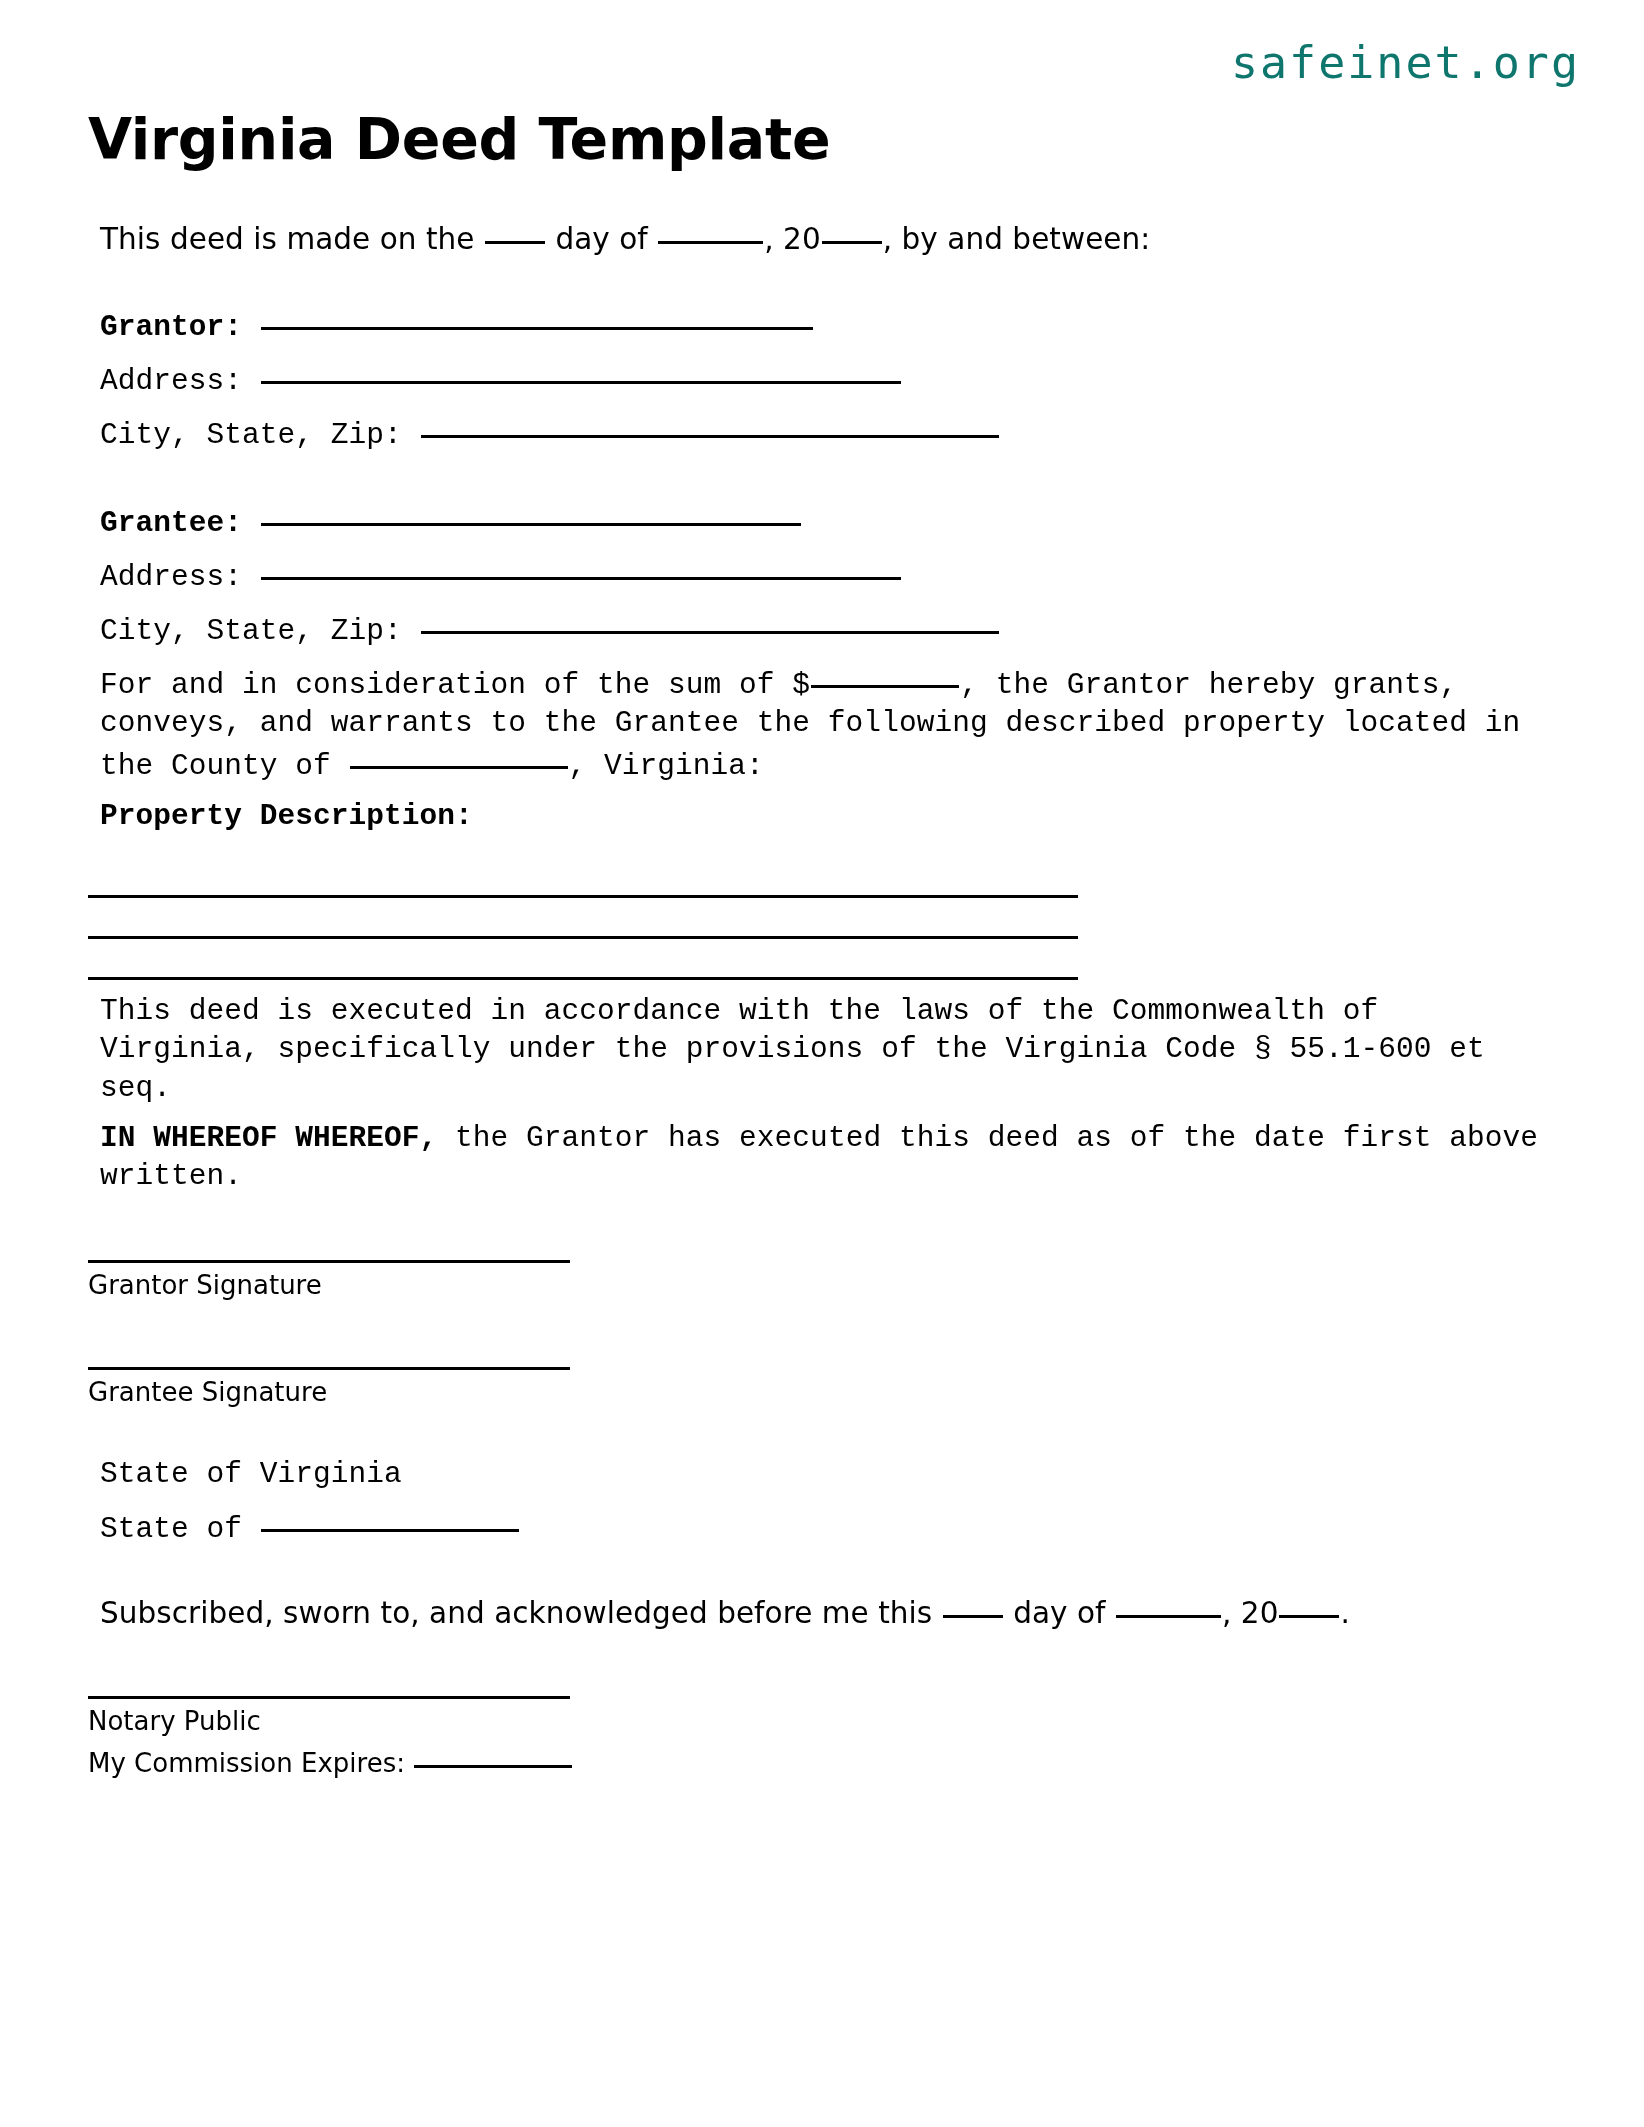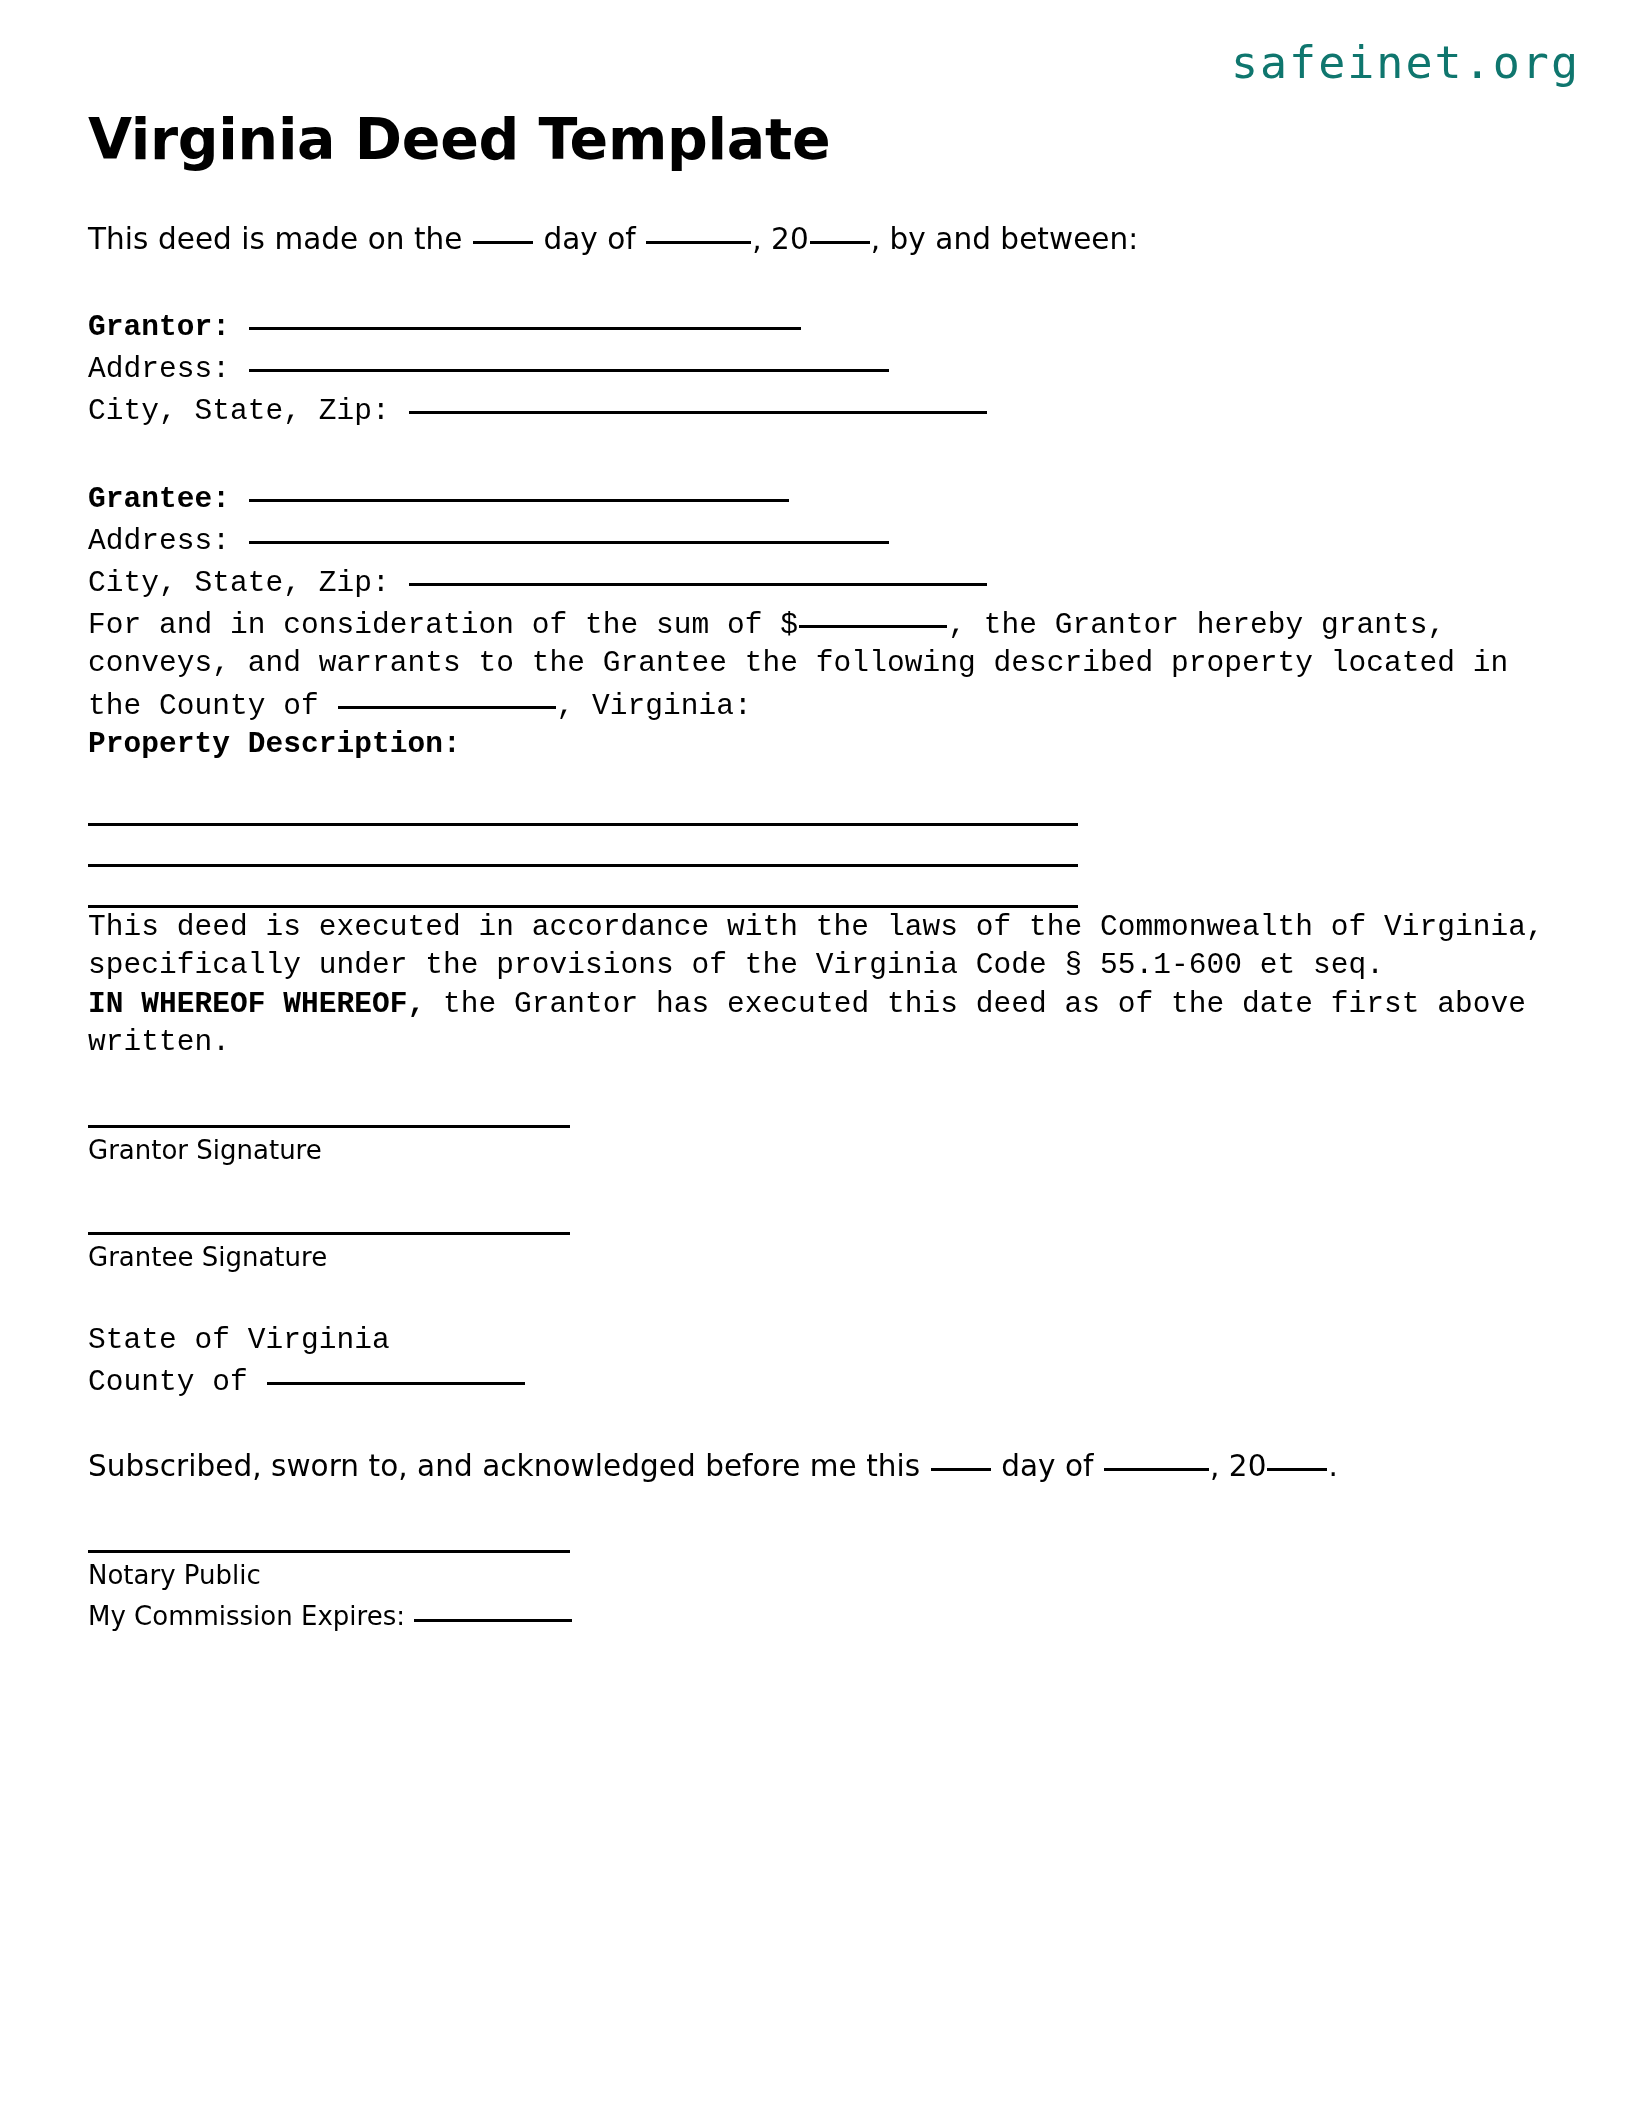--- a/index.html
+++ b/index.html
@@ -46,21 +46,21 @@
     font-size: 57px;
     line-height: 1.12;
     margin: 0 0 46px 0;
     letter-spacing: -0.3px;
   }
 
   p.body-line,
   p.para {
     font-size: 29.5px;
     line-height: 1.30;
-    margin: 0;
+    margin: 12px;
     letter-spacing: 0.05px;
   }
 
   .block {
     margin-top: 46px;
     font-family: Liberation Mono, monospace;
   }
 
   .bold { font-weight: bold; }
 
@@ -181,21 +181,21 @@
     </div>
 
     <div class="sig-block">
       <div class="sig-rule"></div>
       <p class="sig-label">Grantee Signature</p>
     </div>
 
     <div class="block">
       <p class="body-line">State of Virginia</p>
       <p class="body-line">
-        <span>County of</span>
+        <span>State of</span>
         <span class="rule w-county-line"></span>
       </p>
     </div>
 
     <p class="body-line spaced">
       <span>Subscribed, sworn to, and acknowledged before me this</span>
       <span class="rule w-tiny"></span>
       <span>day of</span>
       <span class="rule w-small"></span><span>, 20</span><span class="rule w-tiny"></span><span>.</span>
     </p>

